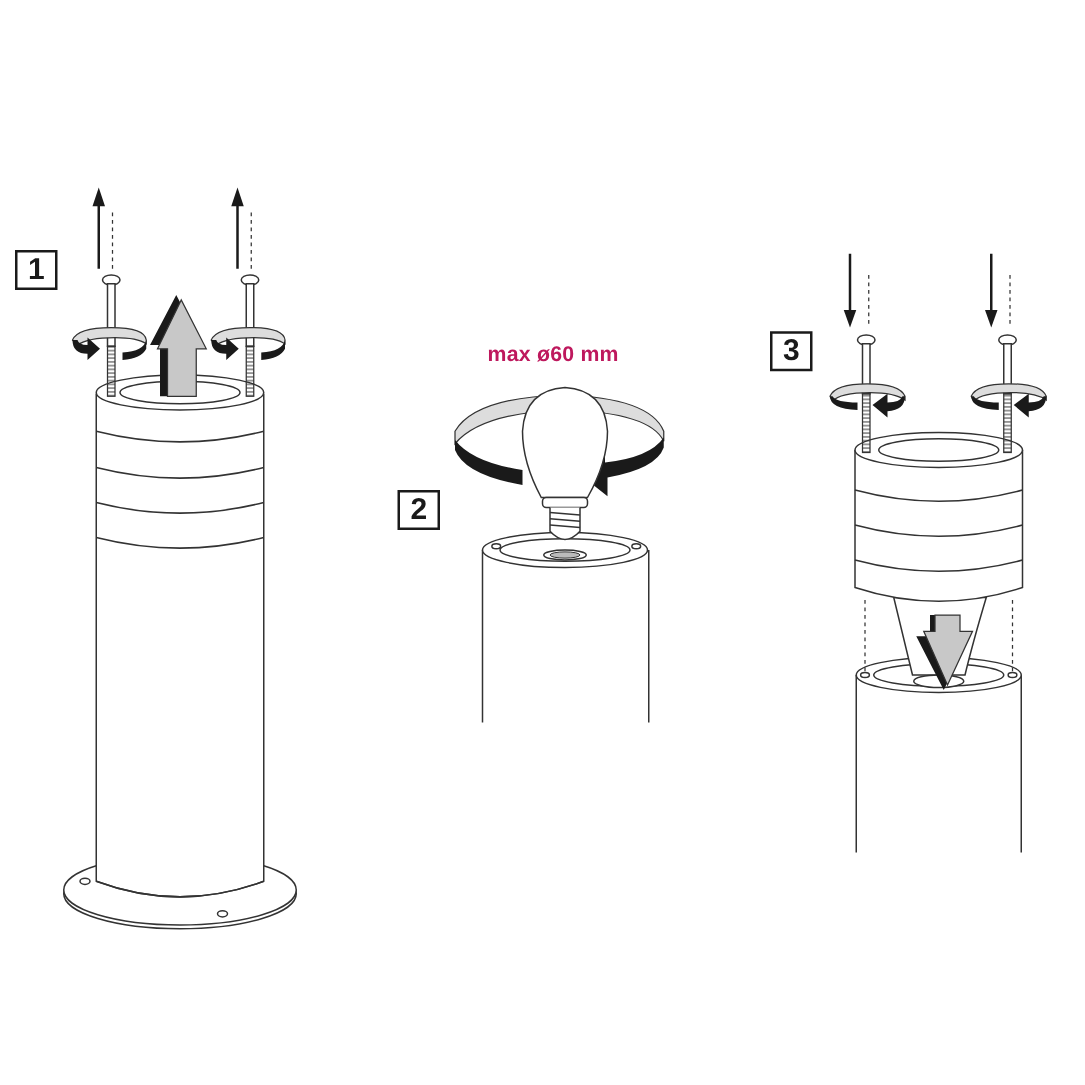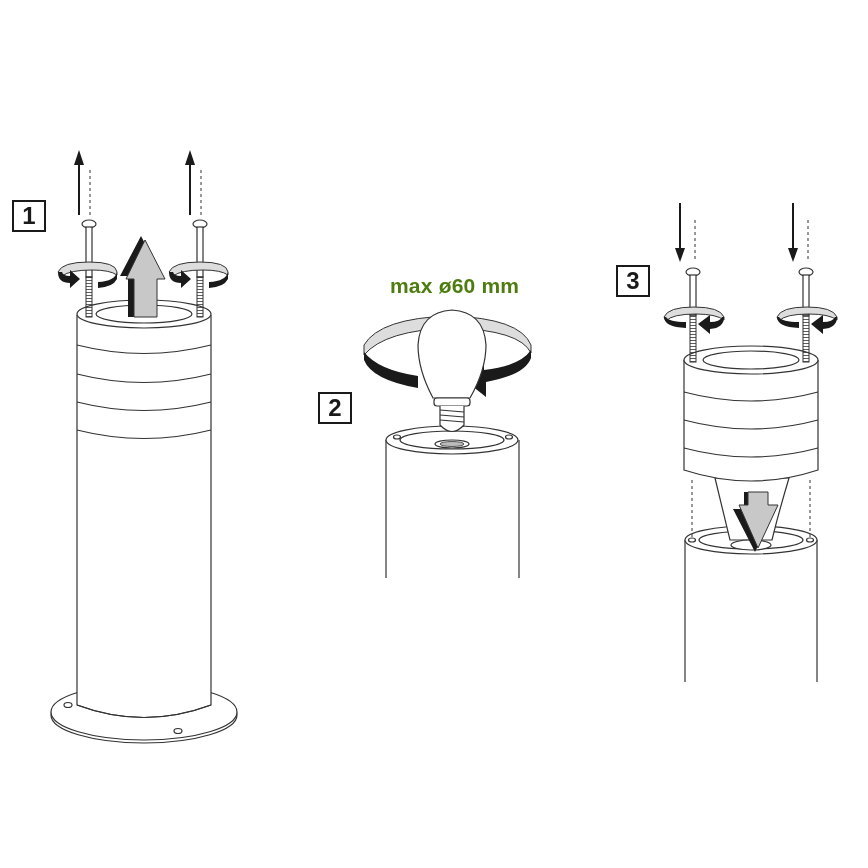--- a/index.html
+++ b/index.html
@@ -5,21 +5,21 @@
   html, body { margin: 0; padding: 0; background: #ffffff; }
   body { width: 868px; height: 868px; position: relative; overflow: hidden; font-family: "Liberation Sans", sans-serif; }
   .stage { position: absolute; left: 0; top: 0; width: 868px; height: 868px; }
   .step-badge {
     position: absolute; width: 34px; height: 32px; border: 2px solid #1a1a1a; background: #fff;
     display: flex; align-items: center; justify-content: center;
     font-family: "Liberation Sans", sans-serif; font-weight: bold; font-size: 24px; color: #1a1a1a;
     box-sizing: border-box;
   }
   .label-text {
-    position: absolute; font-family: "Liberation Sans", sans-serif; font-weight: bold; font-size: 21px; color: #4d7c0f;
+    position: absolute; font-family: "Liberation Sans", sans-serif; font-weight: bold; font-size: 17px; color: #be185d;
     letter-spacing: 0.2px; white-space: nowrap;
   }
   svg { position: absolute; left: 0; top: 0; }
   .ln { fill: none; stroke: #333; stroke-width: 1.2; }
   .ln-w { fill: #fff; stroke: #333; stroke-width: 1.2; }
   .dash { fill: none; stroke: #333; stroke-width: 1; stroke-dasharray: 3 3; }
 </style>
 </head>
 <body>
 

